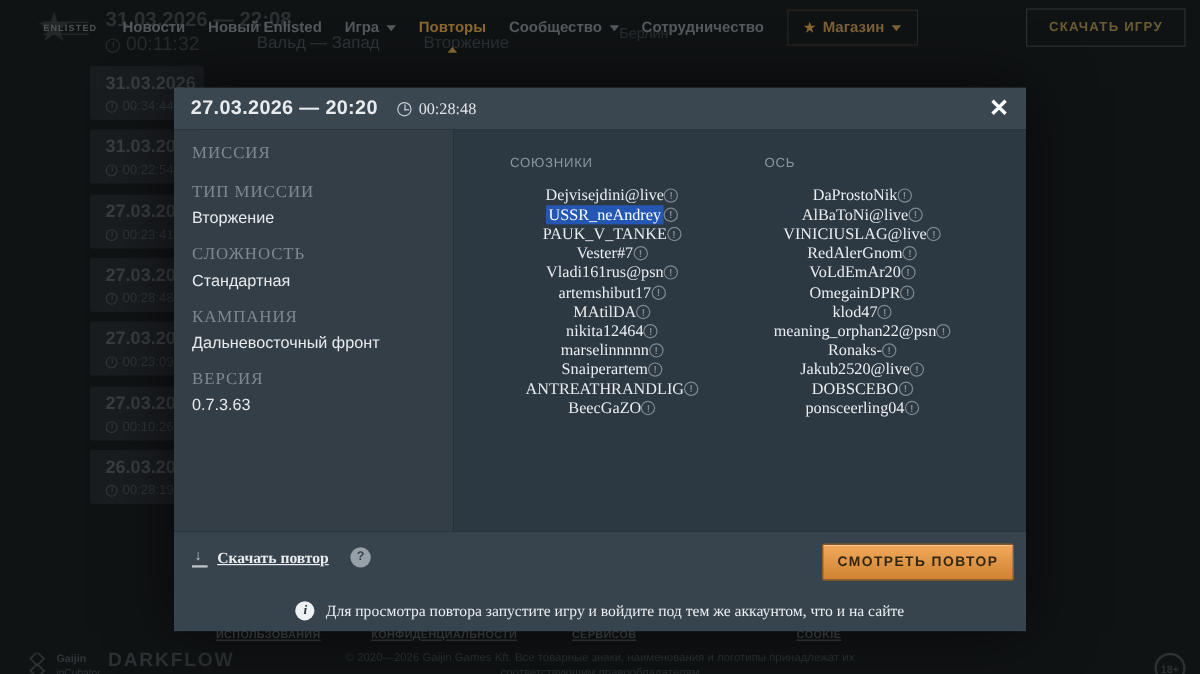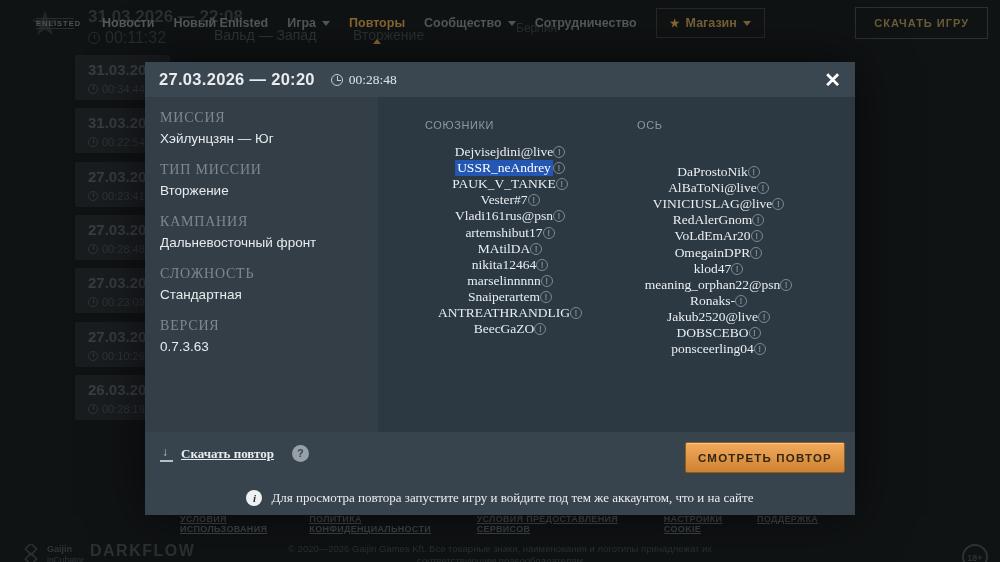--- a/index.html
+++ b/index.html
@@ -41,36 +41,36 @@
   .bg-time { margin-top:5px; font-size:11px; color:#2f3538; display:flex; align-items:center; gap:4px; }
   .clock-sm { display:inline-block; width:10px; height:10px; border:1px solid #2f3538; border-radius:50%; position:relative; }
   .clock-sm::after { content:""; position:absolute; left:4px; top:1px; width:1px; height:4px; background:#2f3538; }
   .clock-md { display:inline-block; width:12px; height:12px; border:1px solid #c7cdd1; border-radius:50%; position:relative; }
   .clock-md::after { content:""; position:absolute; left:5px; top:1px; width:1px; height:5px; background:#c7cdd1; }
   .clock-md::before { content:""; position:absolute; left:5px; top:5px; width:4px; height:1px; background:#c7cdd1; }
   .clock-dim { display:inline-block; width:12px; height:12px; border:1px solid #272c2f; border-radius:50%; position:relative; }
   .clock-dim::after { content:""; position:absolute; left:5px; top:2px; width:1px; height:4px; background:#272c2f; }
 
   
-  .modal { position:absolute; z-index:10; left:145px; top:62px; width:710px; height:453px;
+  .modal { position:absolute; z-index:10; left:145px; top:73px; width:710px; height:453px;
            box-shadow:0 0 50px rgba(0,0,0,.65); }
   .m-header { height:35px; background:#3a4650; display:flex; align-items:center; padding:0 14px; }
   .m-date { font-size:16.5px; font-weight:bold; color:#e9ecee; letter-spacing:.3px; }
   .m-dur-wrap { display:flex; align-items:center; gap:6px; margin-left:16px; }
   .m-dur { font-family:"Liberation Serif", serif; font-size:13.5px; color:#dfe4e7; }
   .m-close { margin-left:auto; font-size:20px; font-weight:bold; color:#ffffff; cursor:pointer; line-height:1; }
   .m-body { display:flex; height:335px; }
   .m-left { width:233px; background:#333e47; padding:13px 10px 0 15px; }
   .detail-group { margin-bottom:16px; }
   .detail-label { font-size:14px; color:#7e8890; letter-spacing:.8px;font-family:Liberation Serif, serif; }
   .detail-value { margin-top:5px; font-size:13.5px; color:#e8ebed; }
   .m-right { flex:1; background:#2c3842; padding:22px 0 0 47px; display:flex; }
   .team-col { display:flex; flex-direction:column; }
   .team-col-0 { width:170px; margin-right:42px; }
-  .team-col-1 { width:163px;gap:20px; }
+  .team-col-1 { width:163px; }
   .team-title { font-size:11px; color:#8d979e; letter-spacing:.6px; margin-bottom:13px; }
   .player-row { height:16.1px; display:flex; align-items:center; justify-content:center; }
   .player-name { font-family:"Liberation Serif", serif; font-size:13.5px; color:#eaeef1; white-space:nowrap; cursor:pointer; }
   .player-name.selected { background:#2456b4; color:#ffffff; padding:0 2px; }
   .report-icon { width:12px; height:12px; border:1px solid #7e8992; border-radius:50%; color:#7e8992;
                  font-size:8.5px; font-weight:bold; line-height:10px; text-align:center; cursor:pointer; flex:none; }
   .m-footer { height:83px; background:#37434d; position:relative; padding:13px 10px 0 15px; }
   .dl-row { display:flex; align-items:flex-end; gap:8px; }
   .dl-icon { width:13px; height:13px; position:relative; }
   .dl-icon::before { content:"↓"; position:absolute; left:2px; top:-4px; font-size:12px; font-weight:bold; color:#b9c0c5; }
@@ -191,33 +191,32 @@
       <span class="m-dur-wrap">
         <span class="clock-md"></span>
         <span class="m-dur">00:28:48</span>
       </span>
       <span class="m-close">✕</span>
     </div>
     <div class="m-body">
       <div class="m-left">
         <div class="detail-group">
           <div class="detail-label">МИССИЯ</div>
-          <div class="detail-value">Хэйлунцзян — Юг</div>
         </div>
         <div class="detail-group">
           <div class="detail-label">ТИП МИССИИ</div>
           <div class="detail-value">Вторжение</div>
         </div>
         <div class="detail-group">
+          <div class="detail-label">СЛОЖНОСТЬ</div>
+          <div class="detail-value">Стандартная</div>
+        </div>
+        <div class="detail-group">
           <div class="detail-label">КАМПАНИЯ</div>
           <div class="detail-value">Дальневосточный фронт</div>
-        </div>
-        <div class="detail-group">
-          <div class="detail-label">СЛОЖНОСТЬ</div>
-          <div class="detail-value">Стандартная</div>
         </div>
         <div class="detail-group">
           <div class="detail-label">ВЕРСИЯ</div>
           <div class="detail-value">0.7.3.63</div>
         </div>
       </div>
       <div class="m-right">
         <div class="team-col team-col-0">
           <div class="team-title">СОЮЗНИКИ</div>
           <div class="team-rows">

